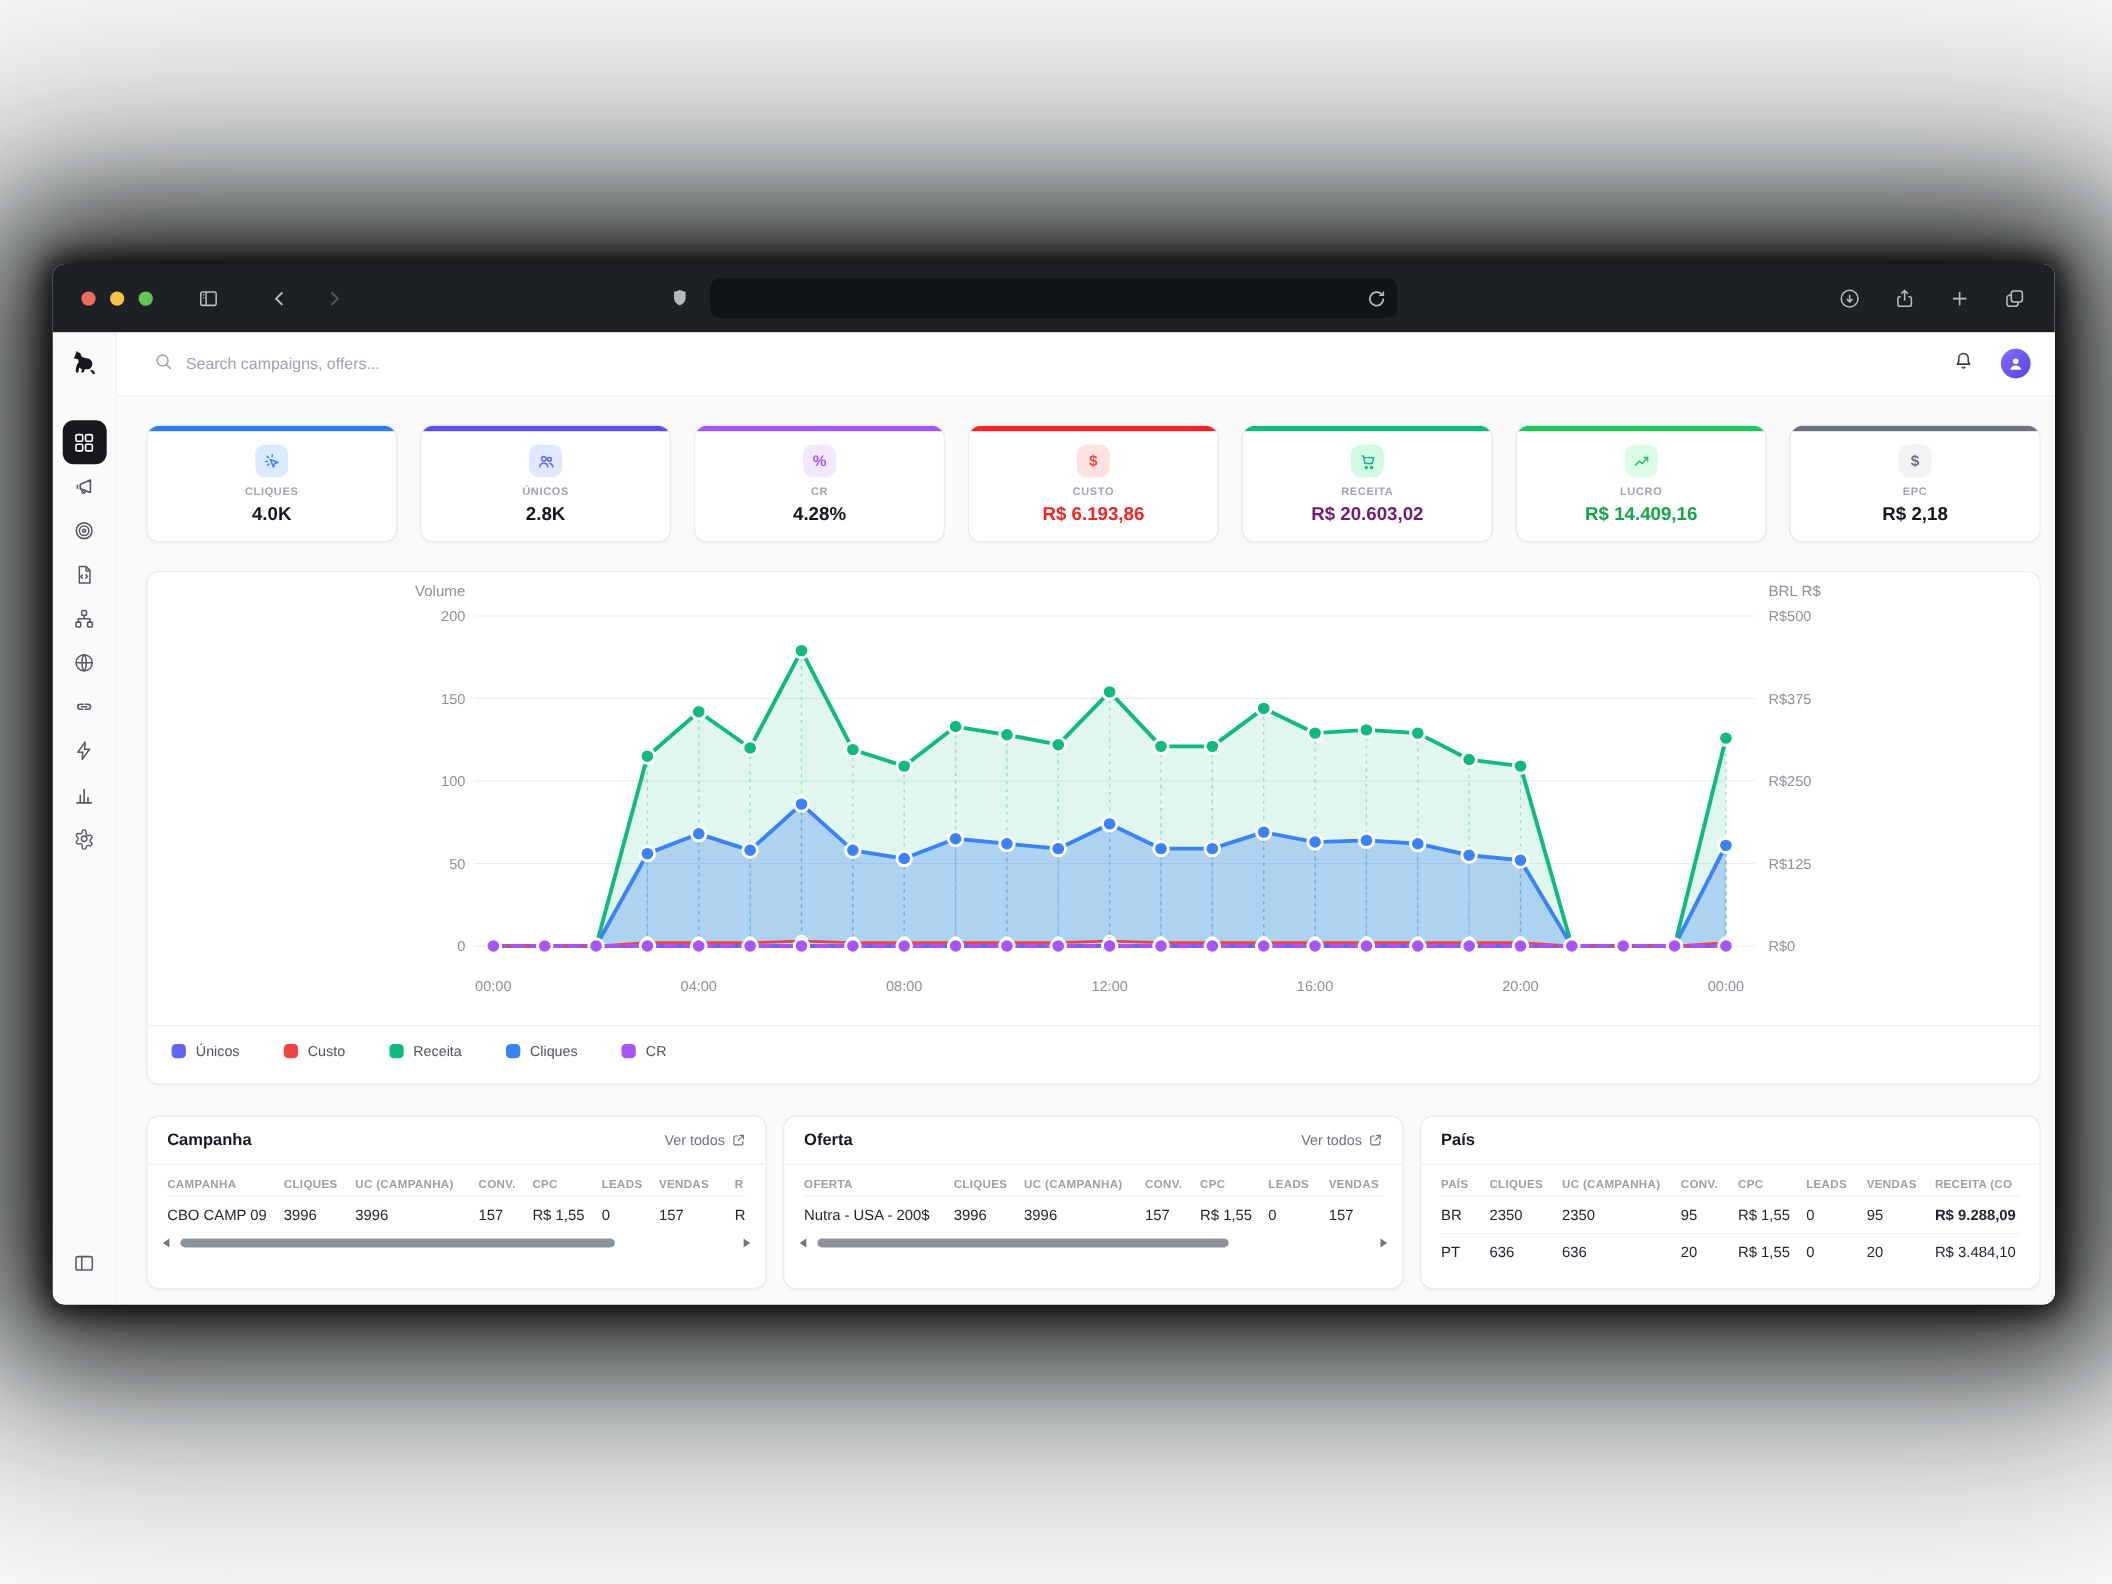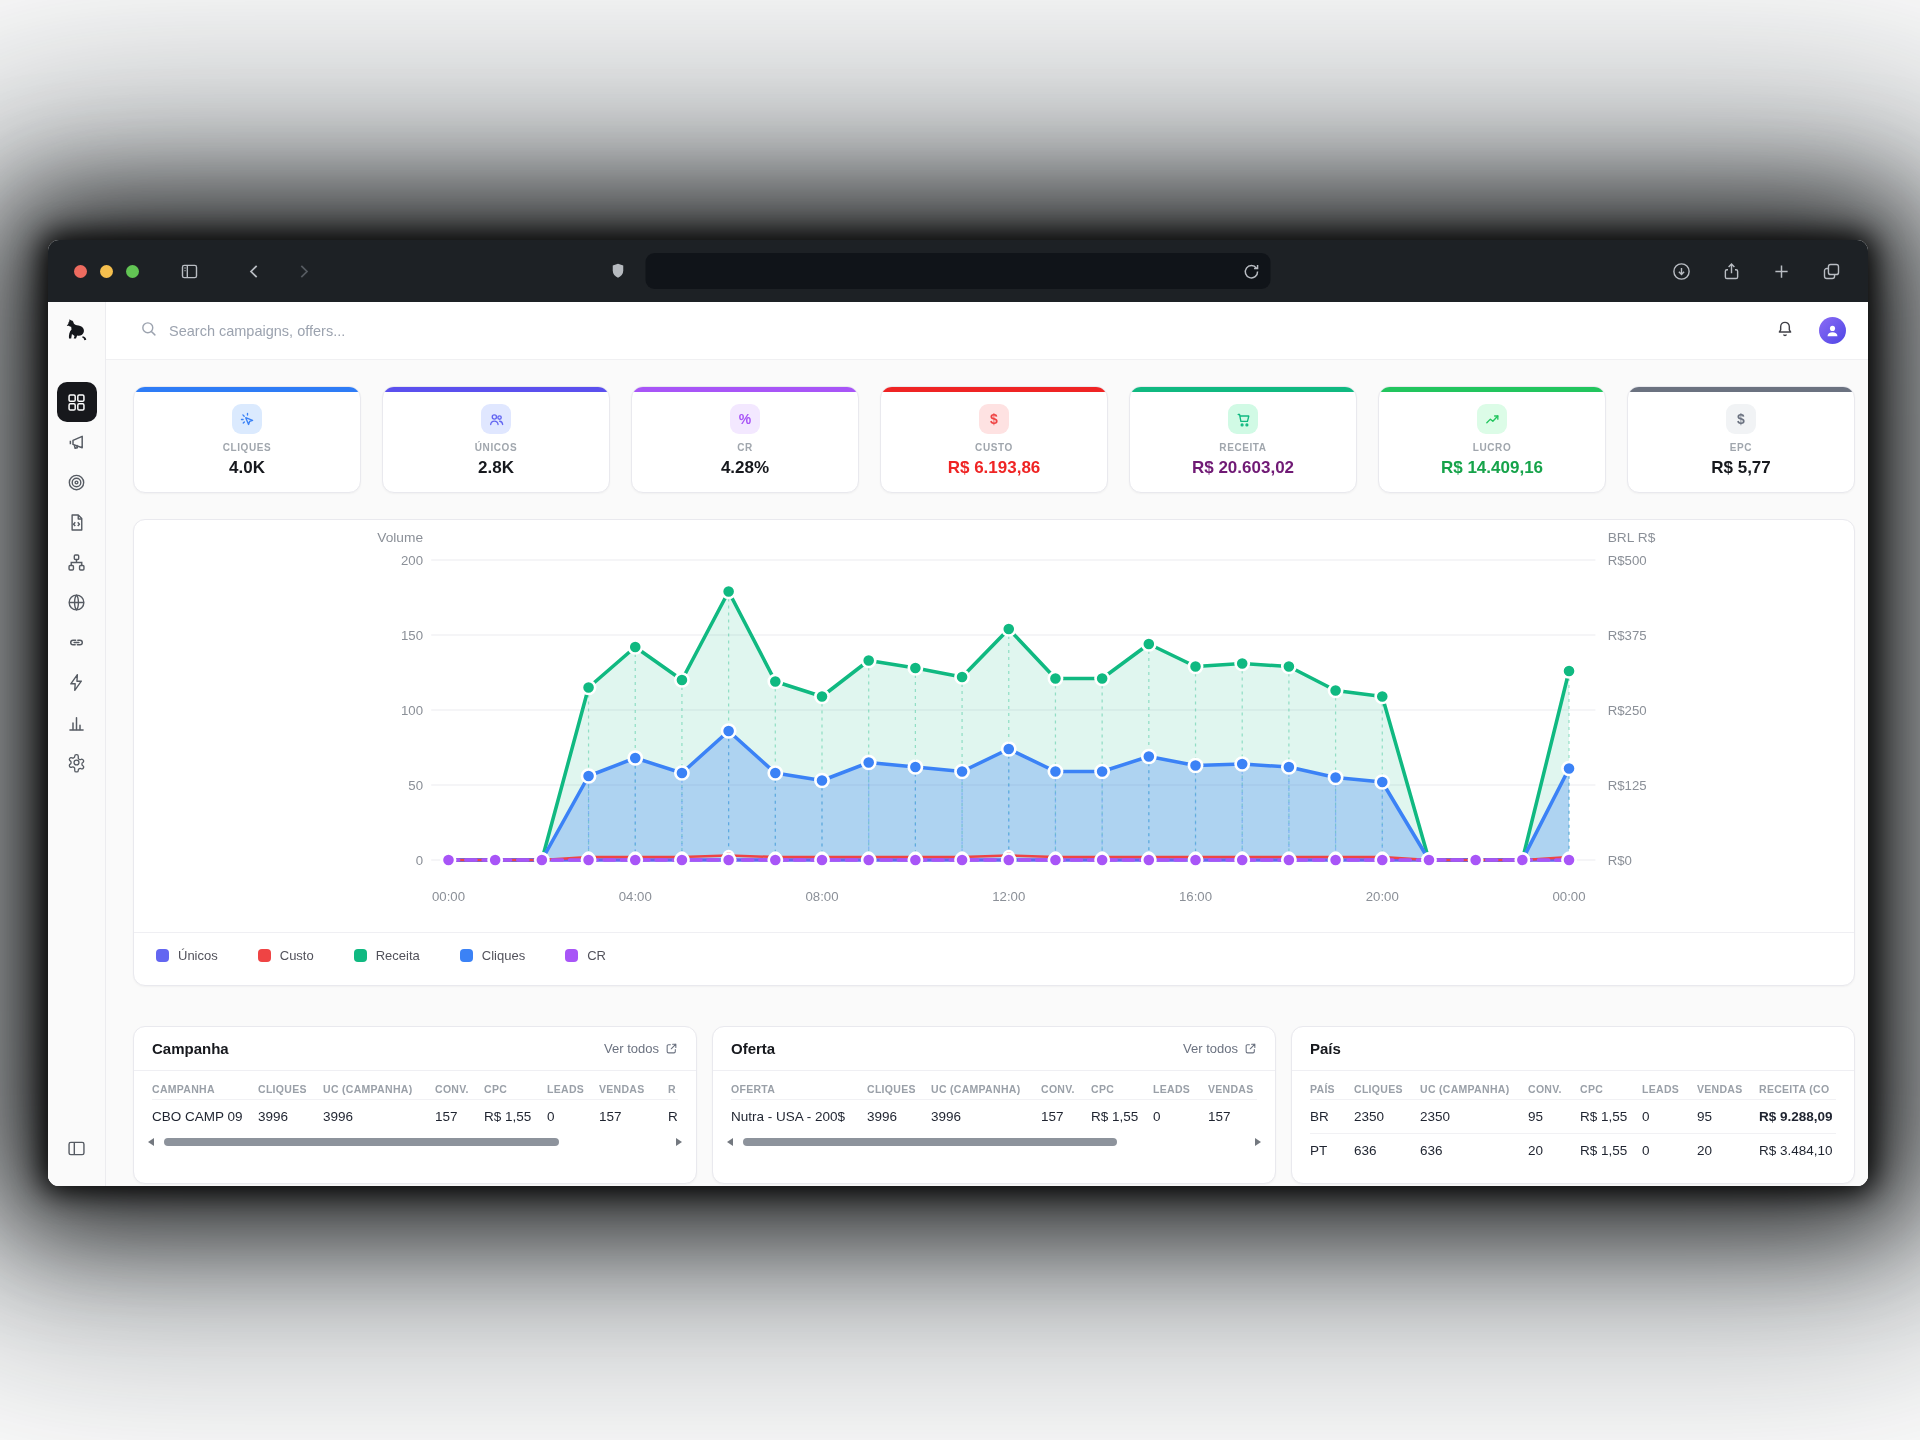--- a/index.html
+++ b/index.html
@@ -72,21 +72,21 @@
   .chart-card svg.plot { display:block; width:100%; height:400px; }
   .legend-row { border-top:1px solid #efeff3; height:46px; display:flex; align-items:center;
                 padding-left:22px; gap:40px; margin-top:12px; }
   .lg-item { display:flex; align-items:center; gap:9px; cursor:pointer; }
   .lg-item i { width:13px; height:13px; border-radius:4px; display:block; }
   .lg-item em { font-style:normal; font-size:13px; color:#52525b; }
 
   
   .tables-row { display:flex; gap:15px; margin-top:28px; align-items:flex-start; }
   .table-card { flex:1; background:#fff; border:1px solid #e9e9ee; border-radius:12px;
-                box-shadow:0 1px 2px rgba(0,0,0,.04); height:158px; overflow:hidden; min-width:0;margin-top:12px; }
+                box-shadow:0 1px 2px rgba(0,0,0,.04); height:158px; overflow:hidden; min-width:0; }
   .tc-head { height:44px; display:flex; align-items:center; justify-content:space-between;
              padding:0 18px; border-bottom:1px solid #efeff3; }
   .tc-title { font-size:15px; font-weight:700; color:#16181d; }
   .tc-link { font-size:13px; color:#6b7280; display:flex; align-items:center; gap:6px; cursor:pointer; }
   .tc-link svg { width:13px; height:13px; }
   .tc-table { padding:0 18px; white-space:nowrap; }
   .tc-cols { display:flex; padding:12px 0 4px; }
   .tc-cols span { font-size:10.5px; color:#9aa0a8; letter-spacing:.3px; font-weight:700;
                   flex-shrink:0; overflow:hidden; }
   .tc-row { display:flex; padding:9px 0; border-top:1px solid #f1f1f4; }
@@ -344,21 +344,21 @@
               </div>
     <div class="klabel">LUCRO</div>
     <div class="kvalue" style="color: rgb(22, 163, 74);">R$ 14.409,16</div>
   </div>
 
 
   <div class="kpi">
     <div class="accent" style="background: rgb(107, 114, 128);"></div>
     <div class="ibox" style="background: rgb(241, 243, 245); color: rgb(107, 114, 128);">$</div>
     <div class="klabel">EPC</div>
-    <div class="kvalue" style="color: rgb(22, 24, 29);">R$ 5,77</div>
+    <div class="kvalue" style="color: rgb(22, 24, 29);">R$ 2,18</div>
   </div>
 </div>
 
         <div class="chart-card">
           <svg class="plot" id="chart" viewBox="0 0 1690 400" preserveAspectRatio="none">
               <g>
                 <line x1="292" y1="340" x2="1436" y2="340" stroke="#ececf0" stroke-width="1"></line>
                 <line x1="292" y1="265" x2="1436" y2="265" stroke="#ececf0" stroke-width="1"></line>
                 <line x1="292" y1="190" x2="1436" y2="190" stroke="#ececf0" stroke-width="1"></line>
                 <line x1="292" y1="115" x2="1436" y2="115" stroke="#ececf0" stroke-width="1"></line>

